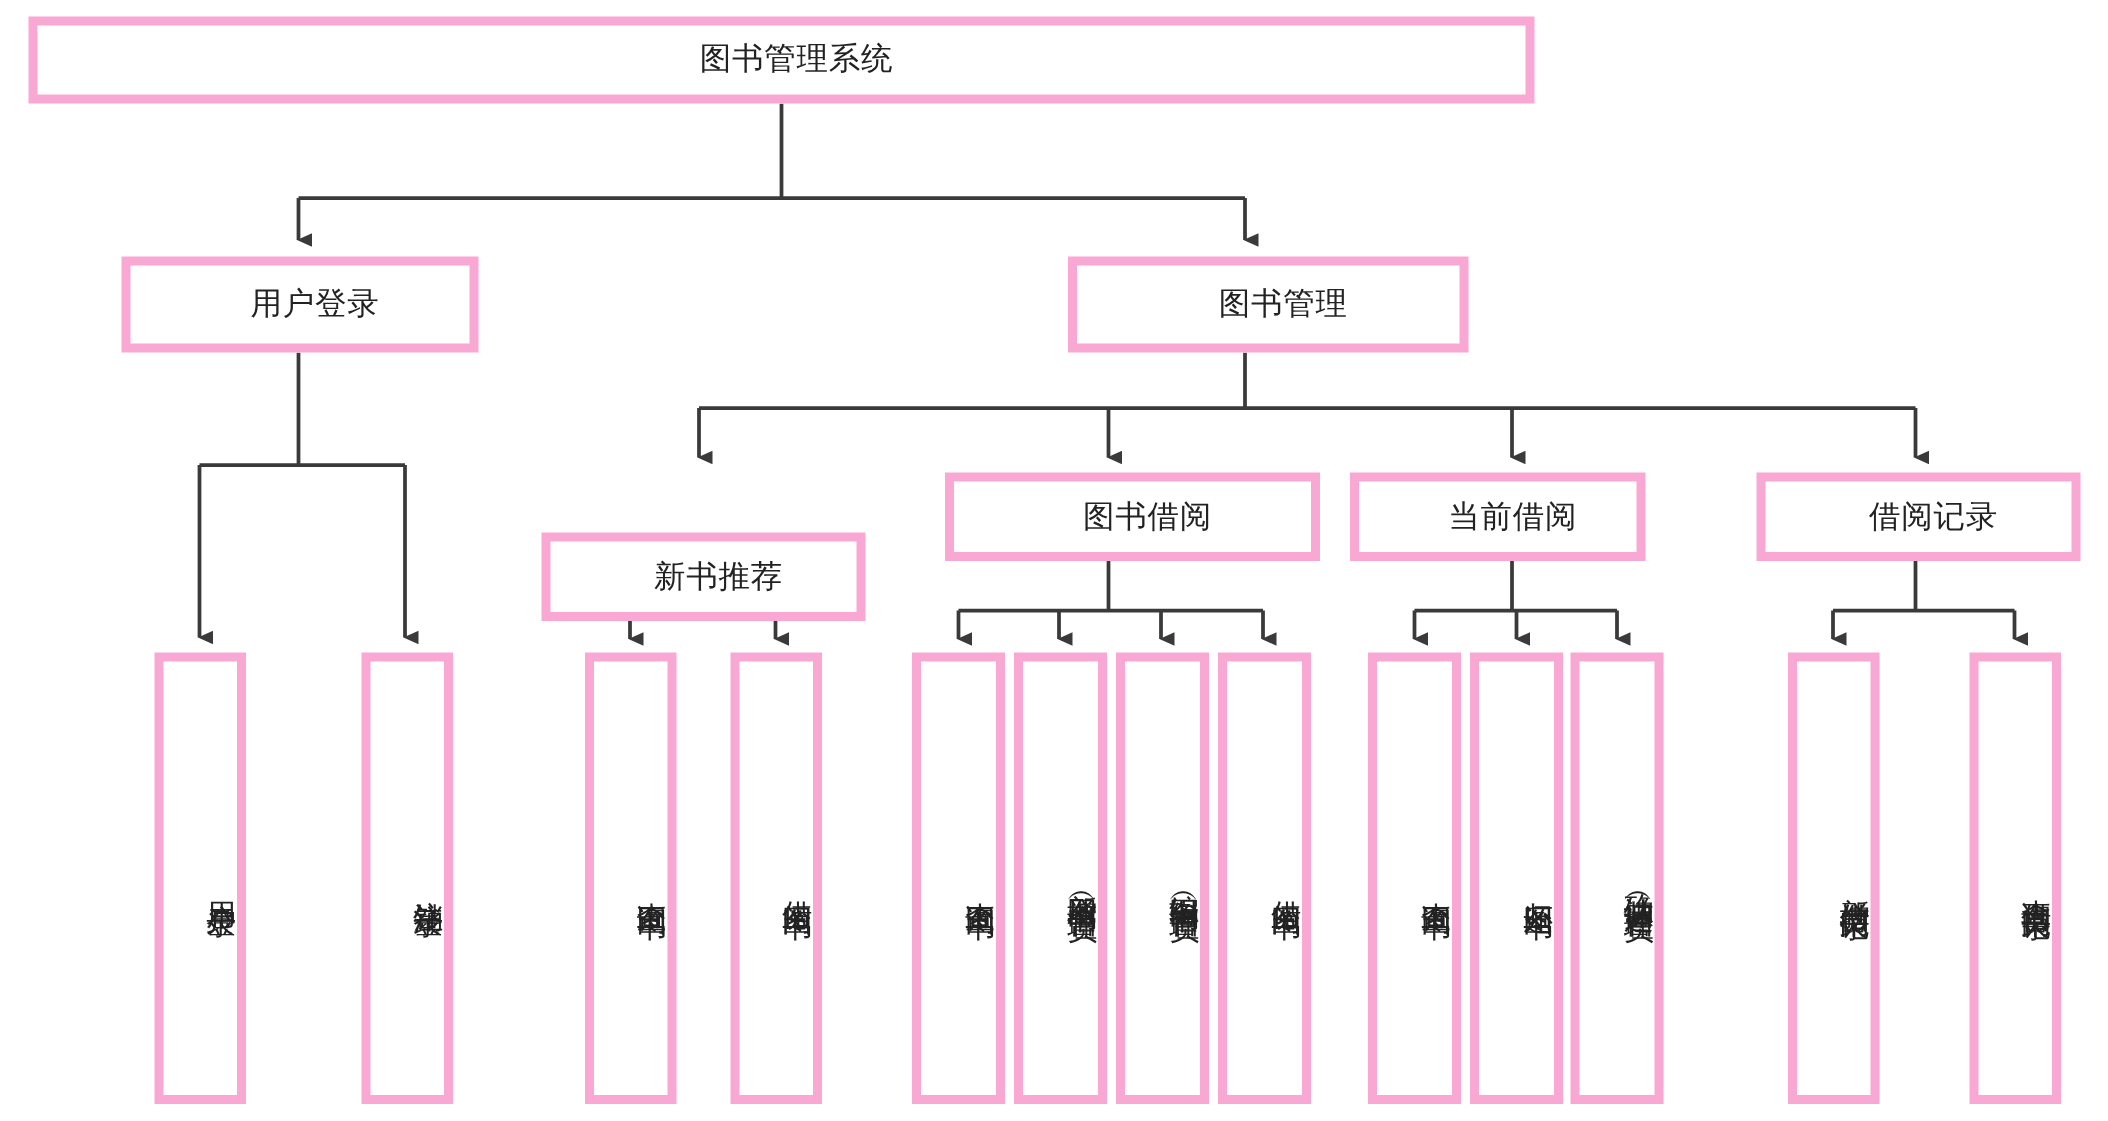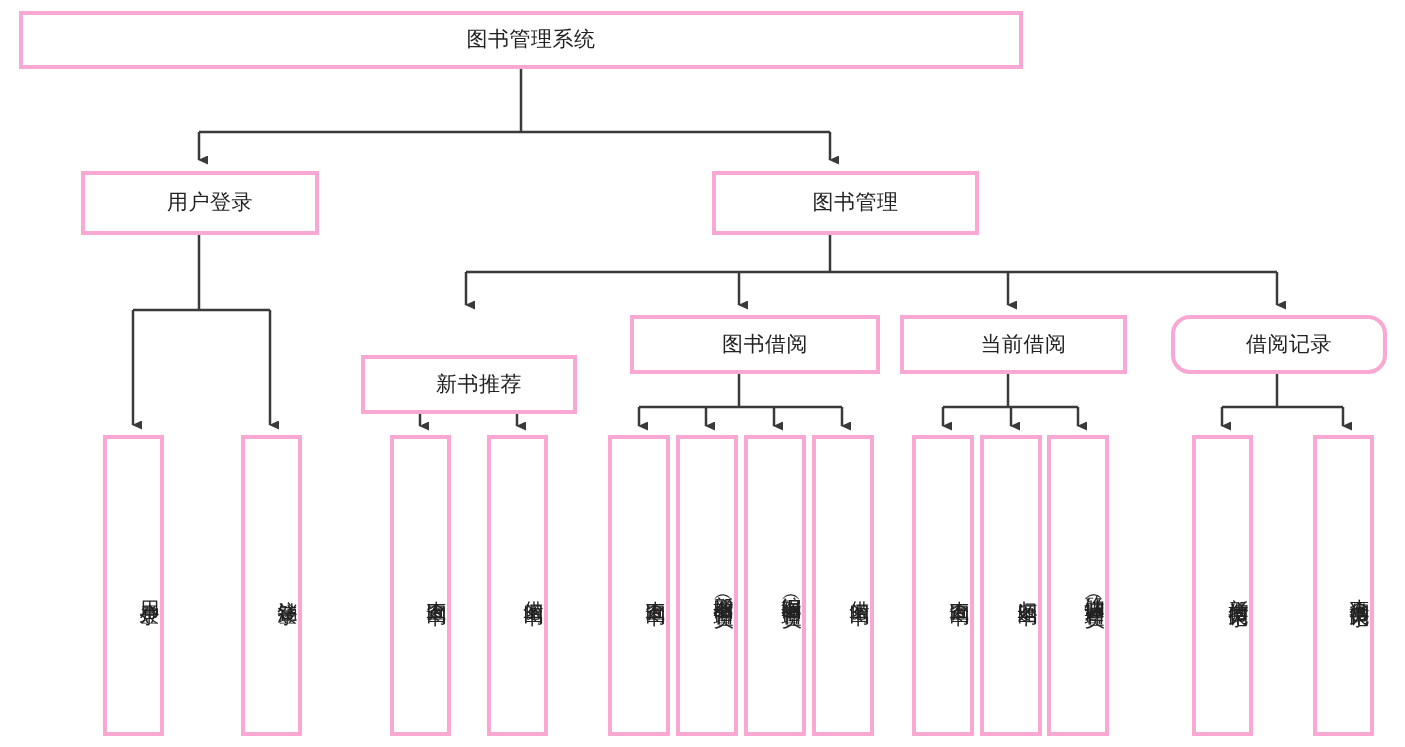--- a/index.html
+++ b/index.html
@@ -24,21 +24,21 @@
     left: 0;
     top: 0;
     width: 1405px;
     height: 747px;
     pointer-events: none;
   }
   .node {
     position: absolute;
     box-sizing: border-box;
     background: #ffffff;
-    border: 4px solid #f9a8d4;
+    border: 6px solid #f9a8d4;
     display: flex;
     align-items: center;
     justify-content: center;
     color: #222222;
     padding-left: 20px;
   }
   .node.h {
     font-size: 21px;
     letter-spacing: 0.5px;
     line-height: 1.2;
@@ -133,24 +133,24 @@
   <div class="node h" style="left:712px; top:171px; width:267px; height:64px;">
     <span>图书管理</span>
   </div>
 
   <div class="node h" style="left:361px; top:315px; width:216px; height:59px;margin-top:40px;">
     <span>新书推荐</span>
   </div>
   <div class="node h" style="left:630px; top:315px; width:250px; height:59px;">
     <span>图书借阅</span>
   </div>
-  <div class="node h" style="left:900px; top:315px; width:227px; height:59px;">
+  <div class="node h" style="left:900px; top:315px; width:197px; height:59px;">
     <span>当前借阅</span>
   </div>
-  <div class="node h" style="left:1171px; top:315px; width:216px; height:59px;border-radius:19px;">
+  <div class="node h" style="left:1171px; top:315px; width:216px; height:59px;">
     <span>借阅记录</span>
   </div>
 
   <div class="node leaf" style="left:103px; top:435px; width:61px; height:301px;">
     <span>用户登录</span>
   </div>
   <div class="node leaf" style="left:241px; top:435px; width:61px; height:301px;">
     <span>注销登录</span>
   </div>
 

